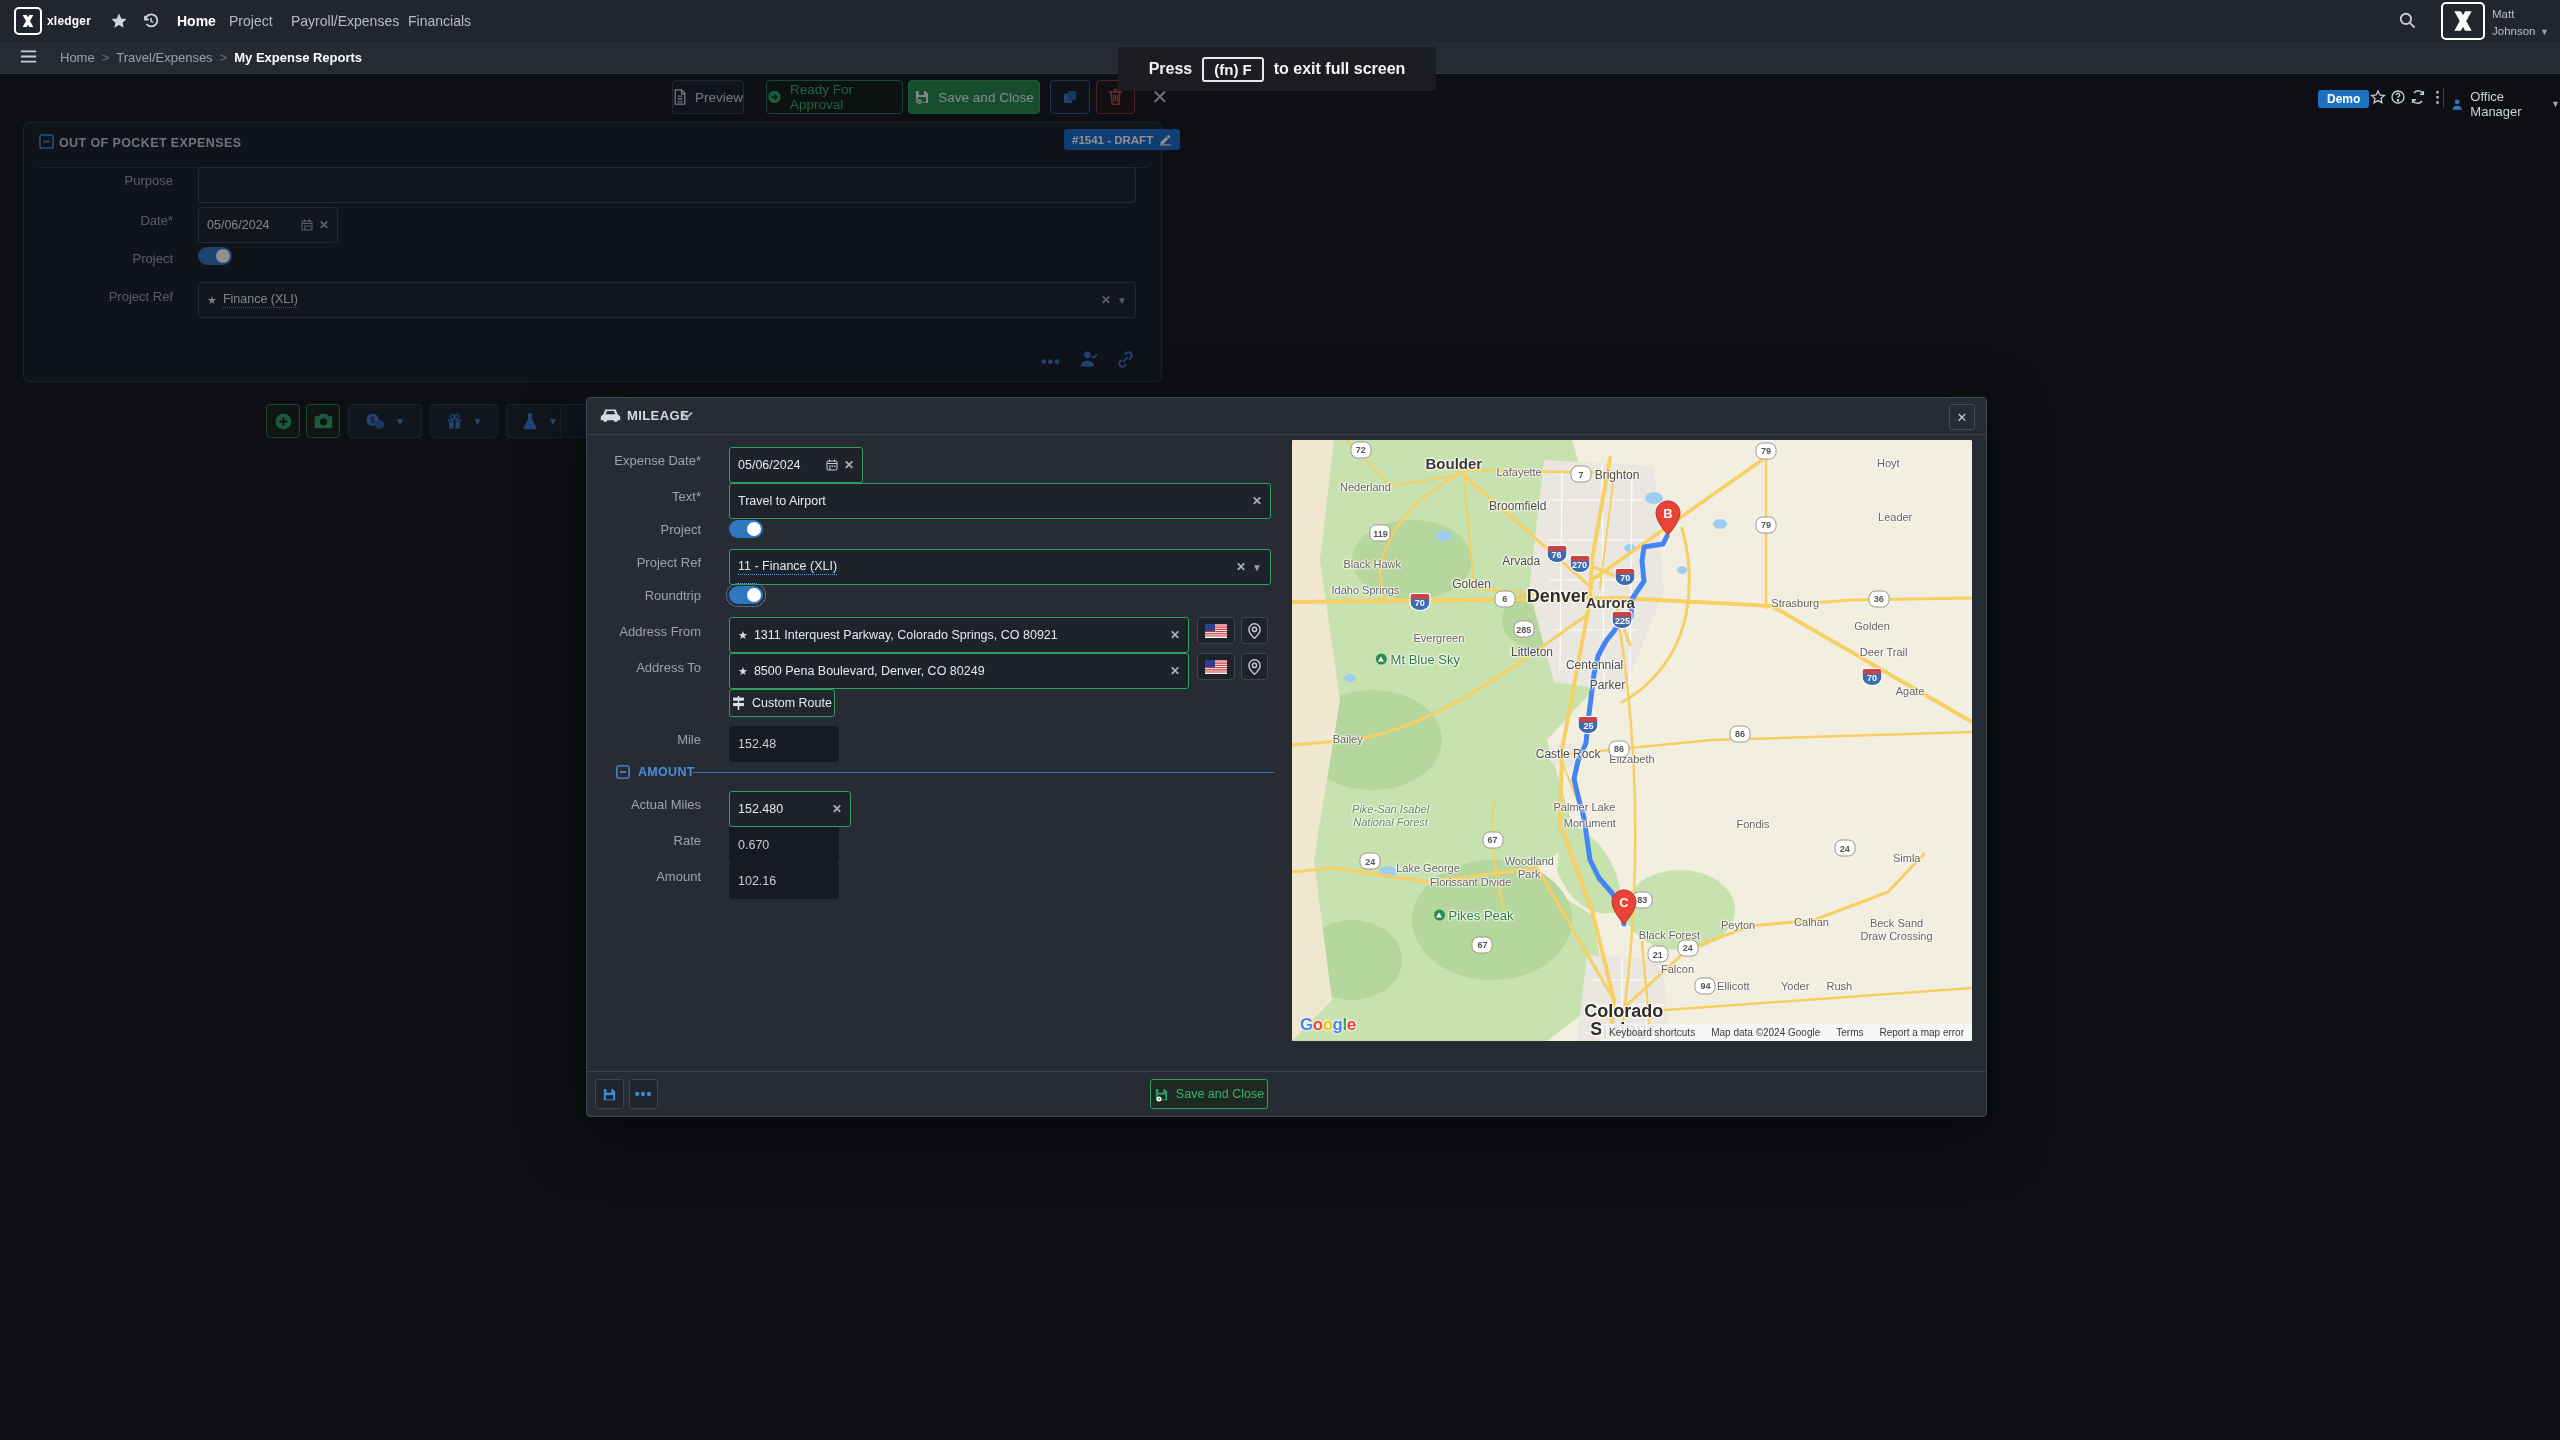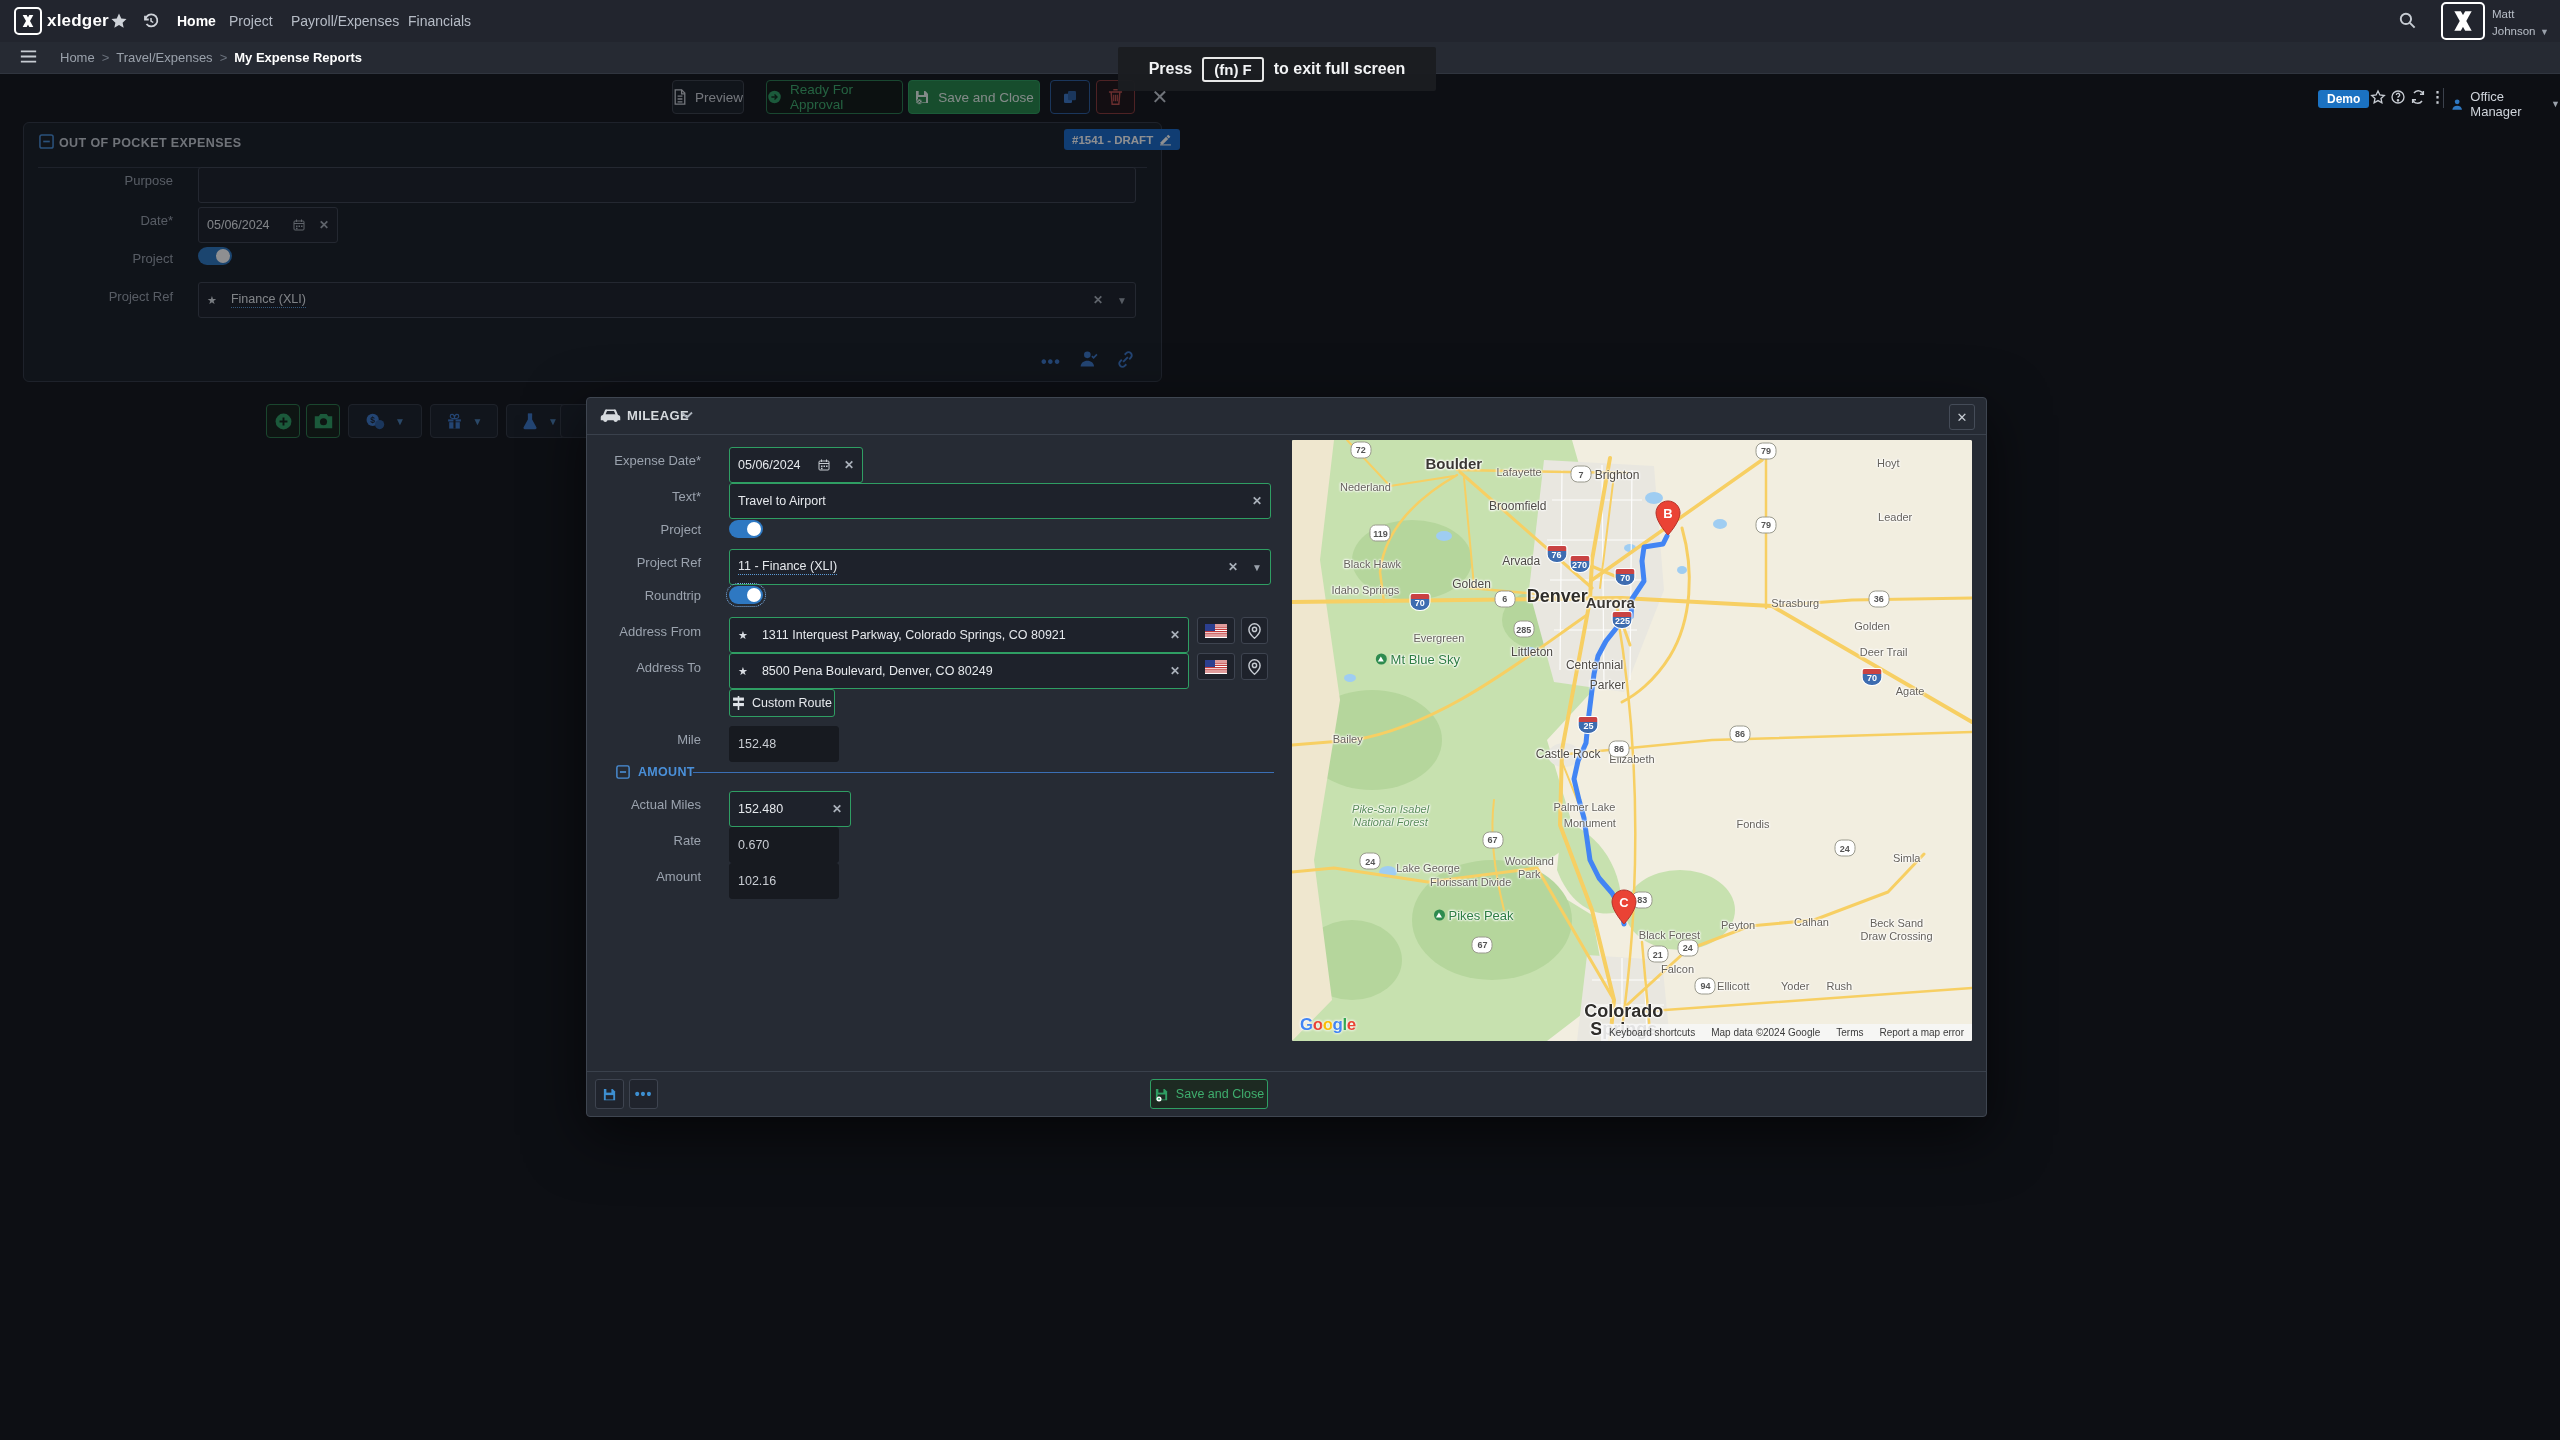--- a/index.html
+++ b/index.html
@@ -4,21 +4,21 @@
 <style>
   html,body{margin:0;padding:0;background:#0d0f13;}
   .screen{position:relative;width:2560px;height:1440px;overflow:hidden;background:#14161c;
     font-family:"Liberation Sans",sans-serif;color:#dfe3e8;}
   .abs{position:absolute;}
   
   .navbar{position:absolute;left:0;top:0;width:2560px;height:42px;background:#22252e;z-index:20;}
   .subbar{position:absolute;left:0;top:42px;width:2560px;height:31px;background:#262a33;border-bottom:1px solid #30353f;z-index:20;}
   .brand{position:absolute;left:14px;top:7px;display:flex;align-items:center;gap:5px;}
   .brand-box{width:24px;height:24px;border:2px solid #fff;border-radius:5px;display:flex;align-items:center;justify-content:center;}
-  .brand-text{font-size:17px;color:#fff;font-weight:bold;letter-spacing:.2px;}
+  .brand-text{font-size:12px;color:#fff;font-weight:bold;letter-spacing:.2px;}
   .nav-item{position:absolute;top:0;height:42px;display:flex;align-items:center;font-size:14px;color:#b6bcc6;cursor:pointer;}
   .nav-item.active{color:#ffffff;font-weight:bold;}
   .icon-btn{display:flex;align-items:center;justify-content:center;cursor:pointer;}
   .crumb{position:absolute;left:60px;top:0;height:30px;display:flex;align-items:center;font-size:13px;color:#9aa1ab;gap:7px;}
   .crumb .sep{color:#6b727d;}
   .crumb .last{color:#fff;font-weight:bold;}
   .demo-badge{position:absolute;left:2318px;top:48px;background:#1b72c2;color:#fff;font-size:12px;padding:2px 9px;border-radius:3px;font-weight:bold;}
   .role{position:absolute;left:2450px;top:47px;display:flex;align-items:center;gap:6px;font-size:13px;color:#cfd4db;}
   .userblock{position:absolute;left:2492px;top:5px;line-height:15px;}
   .userblock .uname{font-size:11.5px;color:#b9bfc8;}
@@ -37,21 +37,21 @@
   .tbtn.redline{background:#1f1518;border:1px solid #8a3a3a;}
   .tbtn.plain{background:transparent;border:none;color:#c7ccd3;font-size:20px;}
   
   .panel{position:absolute;left:23px;top:122px;width:1137px;height:258px;background:#1b1f27;border:1px solid #343a45;border-radius:6px;}
   .panel-title{position:absolute;left:35px;top:13px;font-size:12.5px;letter-spacing:.4px;color:#c7ccd3;font-weight:bold;}
   .panel-hr{position:absolute;left:14px;right:14px;top:44px;border-top:1px solid #343a45;}
   .draft-badge{position:absolute;left:1040px;top:6px;background:#1b6ac9;color:#fff;font-size:11.5px;font-weight:bold;
     padding:4px 8px;border-radius:3px;display:flex;align-items:center;gap:6px;white-space:nowrap;}
   .flabel{position:absolute;text-align:right;font-size:13px;color:#9ba3ae;}
   .finput{position:absolute;background:#1e222b;border:1px solid #3e4450;border-radius:3px;display:flex;align-items:center;
-    font-size:12.5px;color:#e6e9ed;padding:17px 8px;box-sizing:border-box;gap:14px;}
+    font-size:12.5px;color:#e6e9ed;padding:17px 8px;box-sizing:border-box;gap:6px;}
   .finput.green{border-color:#2f9e63;}
   .finput.readonly{background:#171a20;border-color:#171a20;color:#c9cdd3;}
   .finput .grow{flex:1;}
   .xmark{color:#aab1ba;font-size:12px;font-weight:bold;cursor:pointer;}
   .caret{color:#9aa1ab;font-size:10px;cursor:pointer;}
   .combostar{color:#d8dce2;font-size:11px;}
   .dotted{border-bottom:1px dotted #5b9bd5;padding-bottom:1px;}
   .toggle{position:absolute;width:34px;height:18px;border-radius:9px;background:#2e78c2;cursor:pointer;}
   .toggle .knob{position:absolute;right:2px;top:2px;width:14px;height:14px;border-radius:7px;background:#fff;}
   .toggle.focus{outline:1px dotted #7ab0e8;outline-offset:2px;}

